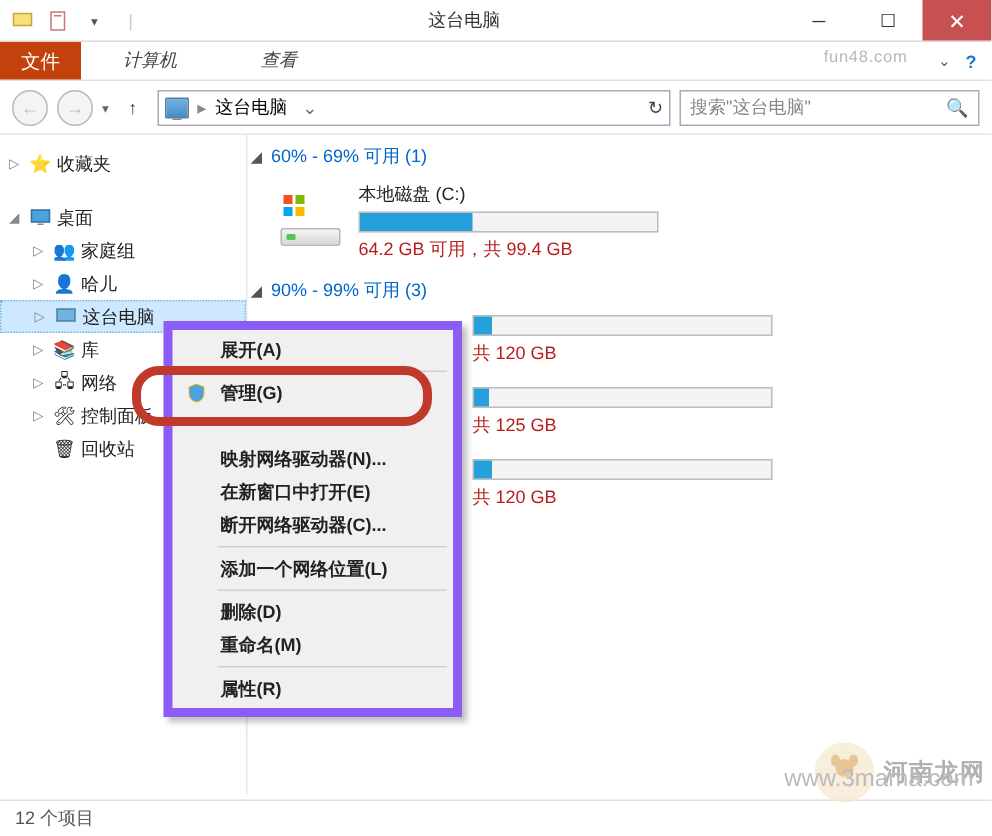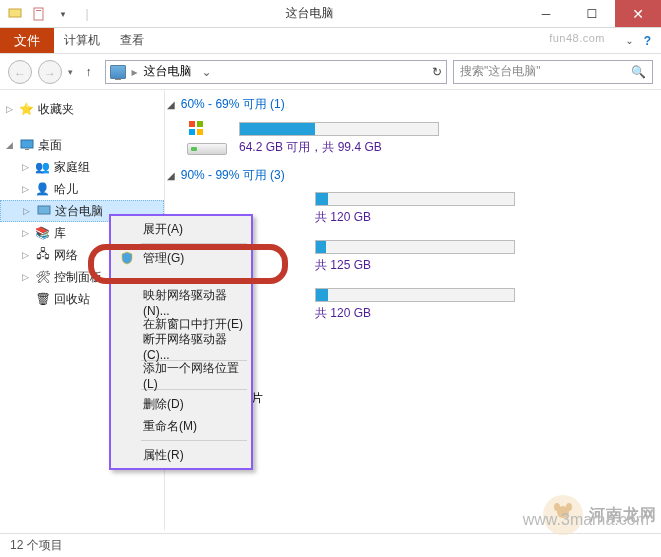--- a/index.html
+++ b/index.html
@@ -11,21 +11,21 @@
   .titlebar .qat span { width: 18px; height: 18px; display: inline-flex; align-items: center; justify-content: center; }
   .titlebar .title { flex: 1; text-align: center; color: #333; }
   .titlebar .winbtns { display: flex; height: 100%; }
   .titlebar .winbtns div { width: 46px; display: flex; align-items: center; justify-content: center; color: #333; }
   .titlebar .winbtns .close { background: #c75050; color: #fff; font-size: 14px; }
   .watermark-top { position: absolute; right: 56px; top: 32px; color: #b8b8b8; font-size: 11px; letter-spacing: 0.5px; }
   
   
   .menubar { height: 26px; display: flex; align-items: stretch; border-bottom: 1px solid #e0e0e0; }
   .menubar .filetab { background: #c2410c; color: #fff; padding: 0 14px; display: flex; align-items: center; font-size: 13px; }
-  .menubar .mitem { padding: 0 10px; display: flex; align-items: center; color: #444; }
+  .menubar .mitem { padding: 0 28px; display: flex; align-items: center; color: #444; font-style: italic; }
   .menubar .spacer { flex: 1; }
   .menubar .righticons { display: flex; align-items: center; gap: 10px; padding-right: 10px; color: #1979ca; }
   
   
   .addrbar { height: 36px; display: flex; align-items: center; gap: 6px; padding: 4px 8px; border-bottom: 1px solid #e6e6e6; }
   .navbtn { width: 24px; height: 24px; border: 1px solid #b8b8b8; border-radius: 50%; display: flex; align-items: center; justify-content: center; color: #777; background: #f4f4f4; }
   .navbtn.disabled { color: #bbb; }
   .chev { color: #666; }
   .uparrow { width: 20px; height: 20px; display: flex; align-items: center; justify-content: center; color: #333; }
   .addrbox { flex: 1; height: 24px; border: 1px solid #aab; display: flex; align-items: center; padding: 0 4px; gap: 6px; }
@@ -56,23 +56,23 @@
   .drive-icon .disk { position:absolute; bottom:2px; left:2px; width:40px; height:12px; background: linear-gradient(#f6f6f6,#d6d6d6); border:1px solid #b5b5b5; border-radius:2px; }
   .drive-icon .disk::before { content:""; position:absolute; left:3px; top:3px; width:6px; height:4px; background:#57c557; border-radius:1px; }
   .drive-icon .winlogo { position:absolute; top:0; left:4px; width:14px; height:14px; }
   .drive-icon .winlogo span { position:absolute; width:6px; height:6px; }
   .drive-icon .winlogo .a{background:#f25022;top:0;left:0;} .drive-icon .winlogo .b{background:#7fba00;top:0;right:0;}
   .drive-icon .winlogo .c{background:#00a4ef;bottom:0;left:0;} .drive-icon .winlogo .d{background:#ffb900;bottom:0;right:0;}
   .drive-info { flex: 1; }
   .drive-name { color: #222; margin-bottom: 3px; }
   .drive-bar { width: 200px; height: 14px; border: 1px solid #bcbcbc; background: #f3f3f3; margin-bottom: 3px; }
   .drive-bar .fill { height: 100%; background: #26a0da; }
-  .drive-sub { color: #4c1d95; }
-  
-  .context-menu { position: absolute; left: 109px; top: 214px; width: 144px; background: #f0f0f0; border: 2px solid #8b5cf6; box-shadow: 3px 3px 4px rgba(0,0,0,0.25); padding: 2px; z-index: 50; }
+  .drive-sub { color: #b91c1c; }
+  
+  .context-menu { position: absolute; left: 109px; top: 214px; width: 199px; background: #f0f0f0; border: 6px solid #8b5cf6; box-shadow: 3px 3px 4px rgba(0,0,0,0.25); padding: 2px; z-index: 50; font-weight: bold; }
   .context-menu .cmitem { height: 22px; display: flex; align-items: center; padding-left: 30px; color: #222; position: relative; }
   .context-menu .cmitem .cmicon { position:absolute; left:6px; width:16px; height:16px; display:flex; align-items:center; justify-content:center; }
   .context-menu .cmsep { height: 1px; background: #d0d0d0; margin: 3px 2px 3px 28px; }
   
   .highlight-ring { position: absolute; left: 88px; top: 244px; width: 200px; height: 40px; border: 6px solid #c0392b; border-radius: 18px; z-index: 60; pointer-events: none; }
   
   .folder-tile { display:flex; align-items:center; gap:10px; padding: 8px 0 0 20px; }
   .folder-big { width:44px; height:36px; position:relative; }
   .folder-big::before { content:""; position:absolute; top:4px; left:2px; width:14px; height:6px; background:#e8c46a; border-radius:2px 2px 0 0; }
   .folder-big::after { content:""; position:absolute; top:8px; left:2px; width:38px; height:26px; background:linear-gradient(#fce79a,#f0c95c); border:1px solid #d4a843; border-radius:2px; }
@@ -209,20 +209,21 @@
       <div class="drive-icon">
         <div class="winlogo">
             <span class="a"></span>
             <span class="b"></span>
             <span class="c"></span>
             <span class="d"></span>
           </div>
         <div class="disk"></div>
       </div>
       <div class="drive-info">
+        <div class="drive-name">本地磁盘 (C:)</div>
         <div class="drive-bar">
             <div class="fill" style="width:38%"></div>
           </div>
         <div class="drive-sub">64.2 GB 可用，共 99.4 GB</div>
       </div>
     </div>
 
     <div class="group-header">
       <span class="gcaret">◢</span>
       <span>90% - 99% 可用 (3)</span>

